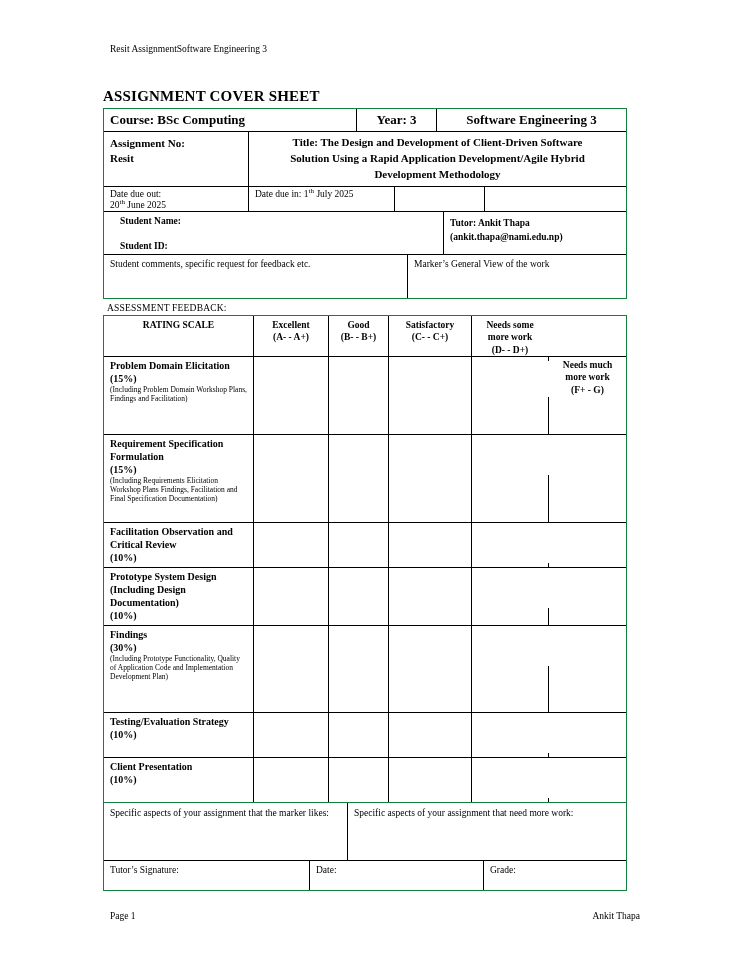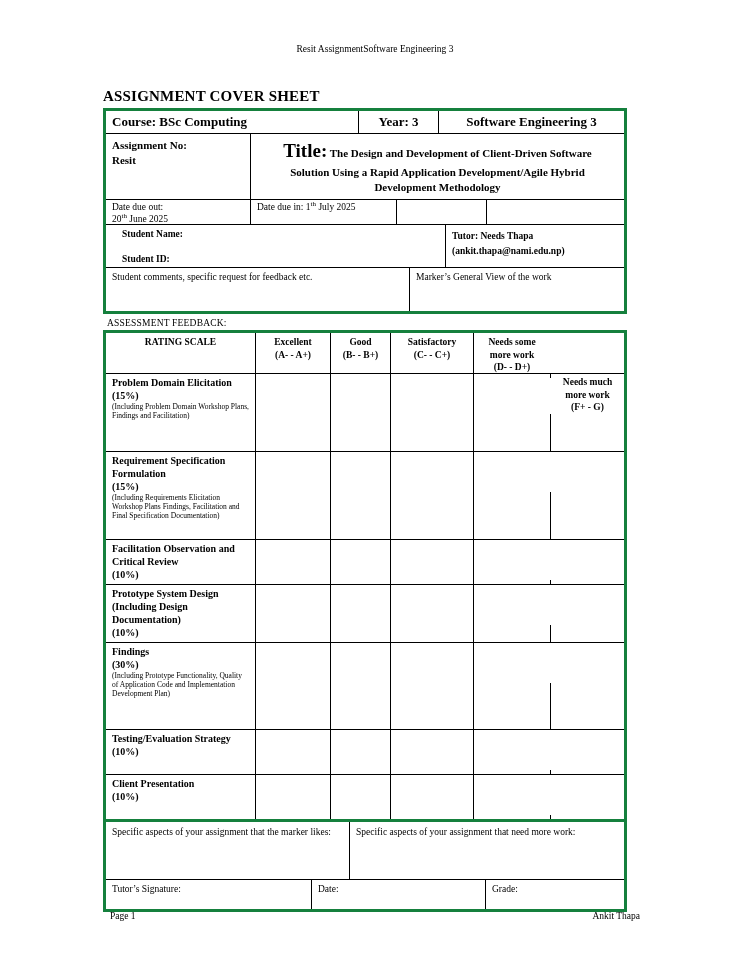--- a/index.html
+++ b/index.html
@@ -3,51 +3,51 @@
 <meta charset="utf-8">
 <style>
   * { margin:0; padding:0; box-sizing:border-box; }
   html,body { background:#fff; }
   .page {
     position:relative; width:750px; height:970px; background:#ffffff;
     font-family:"Liberation Serif", serif; color:#000;
   }
   .runhead {
     position:absolute; top:44px; left:110px; right:110px;
-    display:flex; justify-content:center; font-size:9.5px;
+    display:flex; justify-content:flex-start; font-size:9.5px;
   }
   .runfoot {
     position:absolute; top:911px; left:110px; right:110px;
     display:flex; justify-content:space-between; font-size:9.5px;
   }
   .doc-title {
     position:absolute; top:88px; left:103px; width:524px;
     text-align:left; font-size:15px; font-weight:bold; letter-spacing:.2px;
   }
   .content { position:absolute; top:108px; left:103px; width:524px; }
 
   
-  .tbl { border:3px solid #15803d; width:100%; }
+  .tbl { border:1px solid #15803d; width:100%; }
   .trow { display:flex; }
   .trow + .trow { border-top:1px solid #000; }
   .tcell { padding:2px 6px; }
   .tcell + .tcell { border-left:1px solid #000; }
 
   
   .row-a { height:22px; }
   .row-a .tcell { font-weight:bold; font-size:13px; line-height:17px; white-space:nowrap; }
   .ca-course { flex:0 0 252px; }
   .ca-year   { flex:0 0 80px;  text-align:center; }
   .ca-module { flex:1; text-align:center; }
 
   .row-b { min-height:55px; }
   .cb-assign { flex:0 0 144px; font-weight:bold; font-size:11px; line-height:1.35; padding-top:4px; }
   .cb-title  { flex:1; text-align:center; padding:3px 10px; }
   .cb-title-inner { width:312px; margin:0 auto; font-weight:bold; font-size:11px; line-height:1.45; }
-  .cb-title-inner .tlabel { font-size:19px; }
+  .cb-title-inner .tlabel { font-size:11px; }
 
   .row-c { height:25px; font-size:9.5px; }
   .cc-out  { flex:0 0 144px; line-height:1.2; }
   .cc-in   { flex:0 0 146px; line-height:1.2; }
   .cc-e1   { flex:0 0 90px; }
   .cc-e2   { flex:1; }
 
   .row-d { height:43px; font-size:9.5px; font-weight:bold; }
   .cd-student { flex:0 0 329px; padding-top:4px;margin-left:10px; }
   .cd-student .sid { margin-top:15px; }
@@ -128,21 +128,21 @@
         </div>
         <div class="tcell cc-e1"></div>
         <div class="tcell cc-e2"></div>
       </div>
       <div class="trow row-d">
         <div class="tcell cd-student">
           <span style="display:block">Student Name:</span>
           <span style="display:block" class="sid">Student ID:</span>
         </div>
         <div class="tcell cd-tutor">
-          <span style="display:block">Tutor: Needs Thapa</span>
+          <span style="display:block">Tutor: Ankit Thapa</span>
           <span style="display:block">(ankit.thapa@nami.edu.np)</span>
         </div>
       </div>
       <div class="trow row-e">
         <div class="tcell ce-comments">Student comments, specific request for feedback etc.</div>
         <div class="tcell ce-marker">Marker’s General View of the work</div>
       </div>
     </div>
 
     <div class="section-label">ASSESSMENT FEEDBACK:</div>

